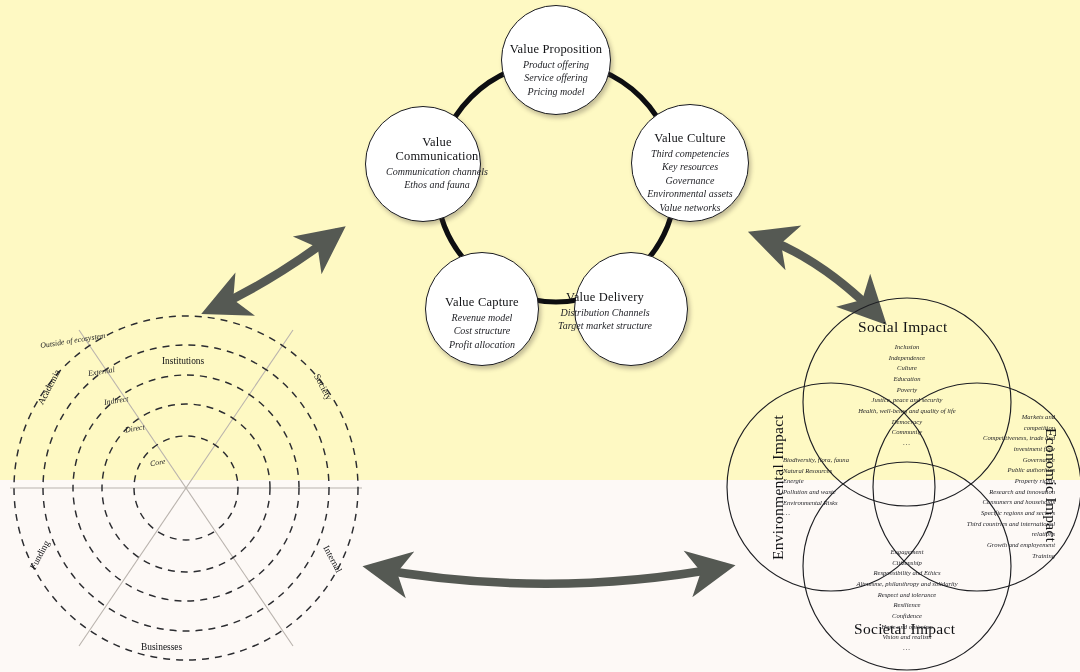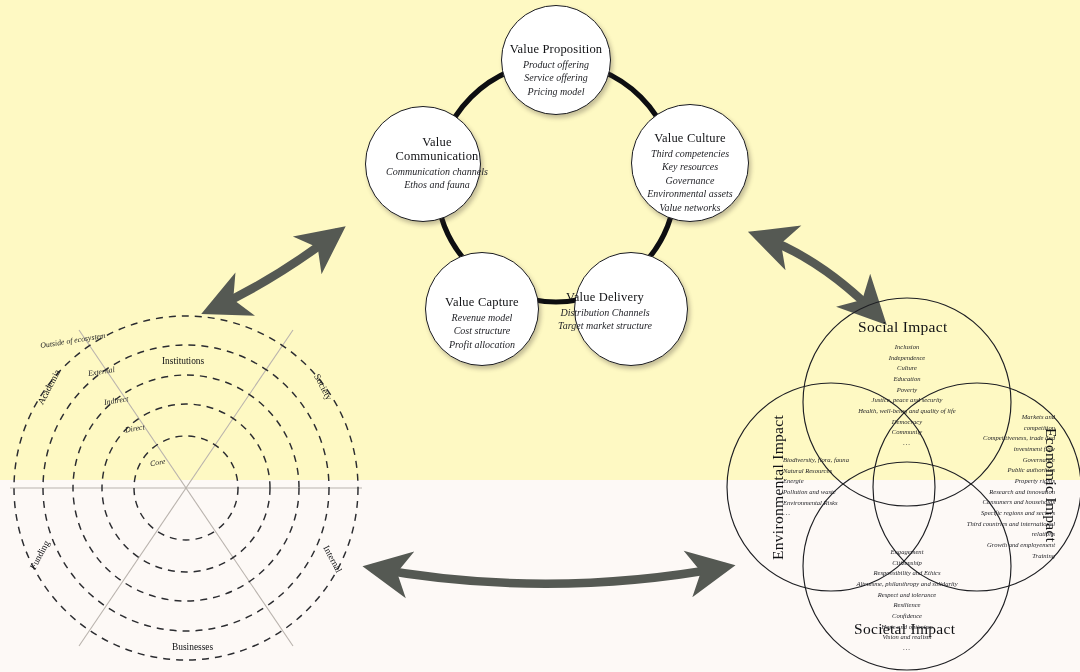--- a/index.html
+++ b/index.html
@@ -283,18 +283,18 @@
 
     <div class="radar-ring-label" style="left:40px; top:336px; transform: rotate(-9deg);">Outside of ecosystem</div>
     <div class="radar-ring-label" style="left:88px; top:367px; transform: rotate(-9deg);">External</div>
     <div class="radar-ring-label" style="left:104px; top:396px; transform: rotate(-9deg);">Indirect</div>
     <div class="radar-ring-label" style="left:125px; top:424px; transform: rotate(-9deg);">Direct</div>
     <div class="radar-ring-label" style="left:150px; top:458px; transform: rotate(-9deg);">Core</div>
 
     <div class="radar-axis-label" style="left:162px; top:320px;margin-top:36px;">Institutions</div>
     <div class="radar-axis-label" style="left:309px; top:382px; transform: rotate(62deg);">Society</div>
     <div class="radar-axis-label" style="left:318px; top:554px; transform: rotate(62deg);">Internal</div>
-    <div class="radar-axis-label" style="left:172px; top:642px;">Businesses</div>
+    <div class="radar-axis-label" style="left:141px; top:642px;">Businesses</div>
     <div class="radar-axis-label" style="left:24px; top:550px; transform: rotate(-62deg);">Funding</div>
     <div class="radar-axis-label" style="left:30px; top:382px; transform: rotate(-62deg);">Academia</div>
   </div>
 
 </div>
 
 </body></html>

